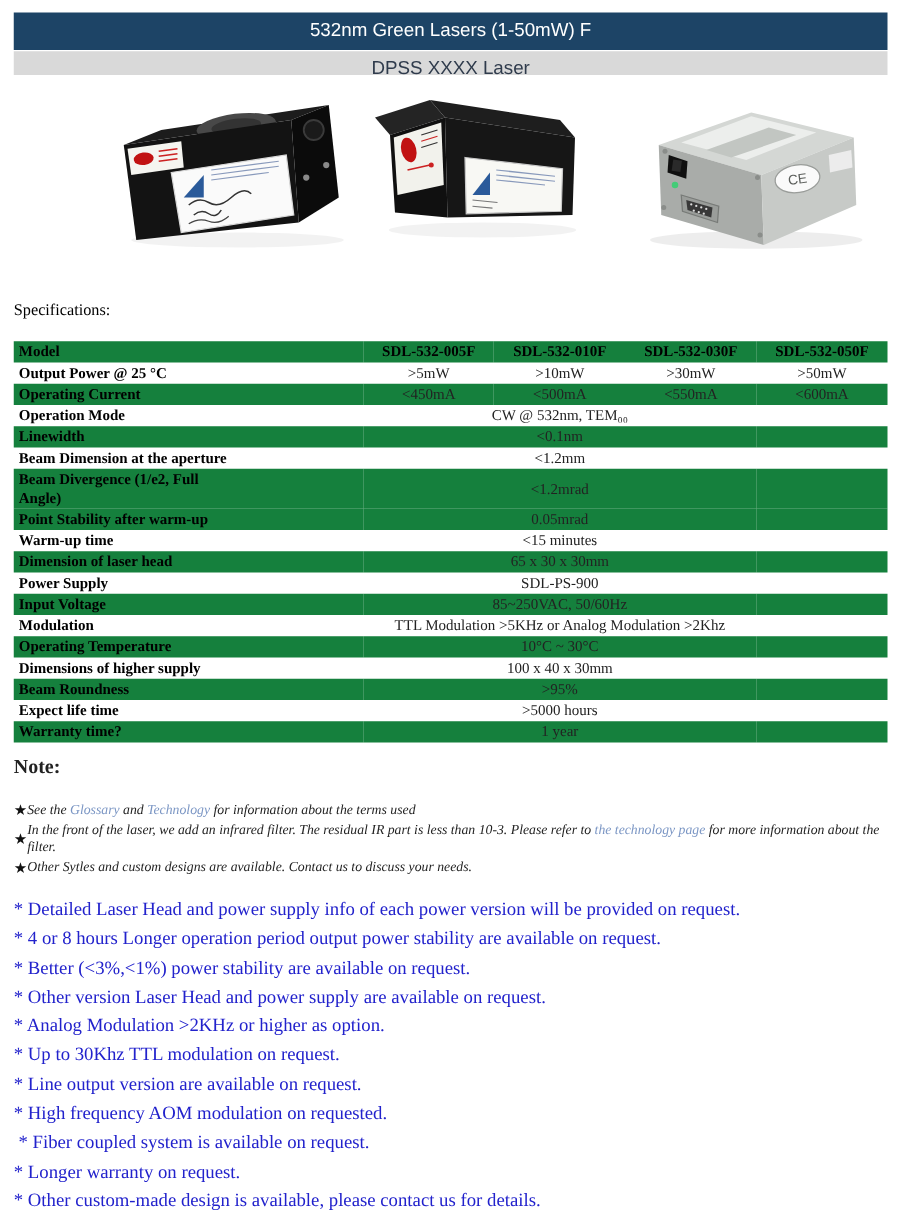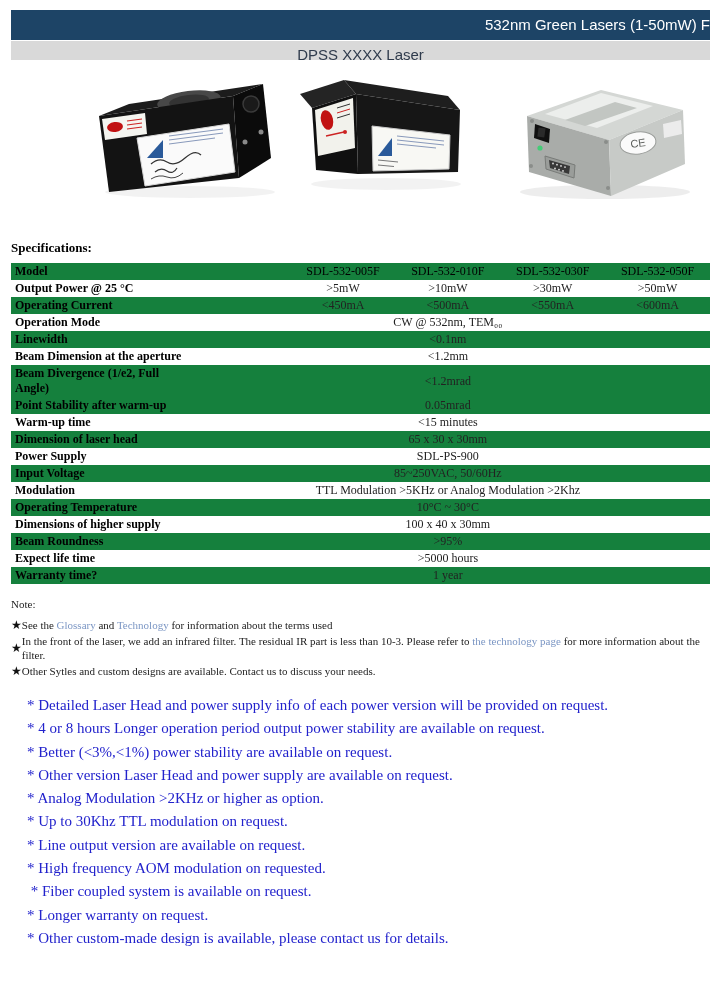--- a/index.html
+++ b/index.html
@@ -2,47 +2,47 @@
 <html><head>
 <meta charset="utf-8">
 <style>
   html,body{margin:0;padding:0;}
   body{
     width:721px;height:983px;background:#ffffff;overflow:hidden;
     font-family:"Liberation Serif","DejaVu Serif",serif;color:#000;
   }
   .page{padding:10px 11px 0 11px;}
   .title-bar{
-    height:30px;line-height:30px;text-align:right;
+    height:30px;line-height:30px;text-align:center;
     background:#1d4466;color:#ffffff;
     font-family:"Liberation Sans","DejaVu Sans",sans-serif;font-size:15px;
   }
   .sub-bar{
     height:19px;line-height:27px;text-align:center;margin-top:1px;
     background:#d9d9d9;color:#2f3b4c;
     font-family:"Liberation Sans","DejaVu Sans",sans-serif;font-size:15px;
   }
   .photos{position:relative;height:160px;margin-top:8px;}
   .photo{position:absolute;}
-  .spec-heading{font-size:13px;font-weight:bold;margin-top:12px;margin-bottom:7px;}
+  .spec-heading{font-size:13px;font-weight:normal;margin-top:12px;margin-bottom:17px;}
   table.specs{width:699px;border-collapse:collapse;table-layout:fixed;}
   table.specs td{
     font-size:12px;line-height:15px;padding:1px 4px;vertical-align:middle;color:#222;
   }
   table.specs tr.shade{background:#15803d;}
   table.specs td.lbl{font-weight:bold;color:#000;white-space:pre-line;}
   table.specs td.val{text-align:center;}
-  table.specs td.b{font-weight:normal;color:#000;}
+  table.specs td.b{font-weight:bold;color:#000;}
   .note-block{margin-top:13px;font-size:11px;line-height:14px;color:#222;}
-  .note-heading{font-weight:normal;font-size:11px;margin-bottom:7px;}
+  .note-heading{font-weight:bold;font-size:16px;margin-bottom:20px;}
   .note-line{display:flex;align-items:center;margin-top:2px;}
   .note-star{flex:0 0 auto;font-size:12px;color:#111;}
-  .note-text{flex:1 1 auto;}
+  .note-text{flex:1 1 auto;font-style:italic;}
   .lnk{color:#7b96c4;cursor:pointer;}
-  .bullets{margin-top:16px;margin-left:16px;}
+  .bullets{margin-top:16px;}
   .bullet{
     color:#2222cc;font-size:15px;line-height:23.3px;white-space:pre-wrap;
   }
 </style>
 </head>
 <body>
 
 <div class="page">
 
   <div class="title-bar">532nm Green Lasers (1-50mW) F</div>

